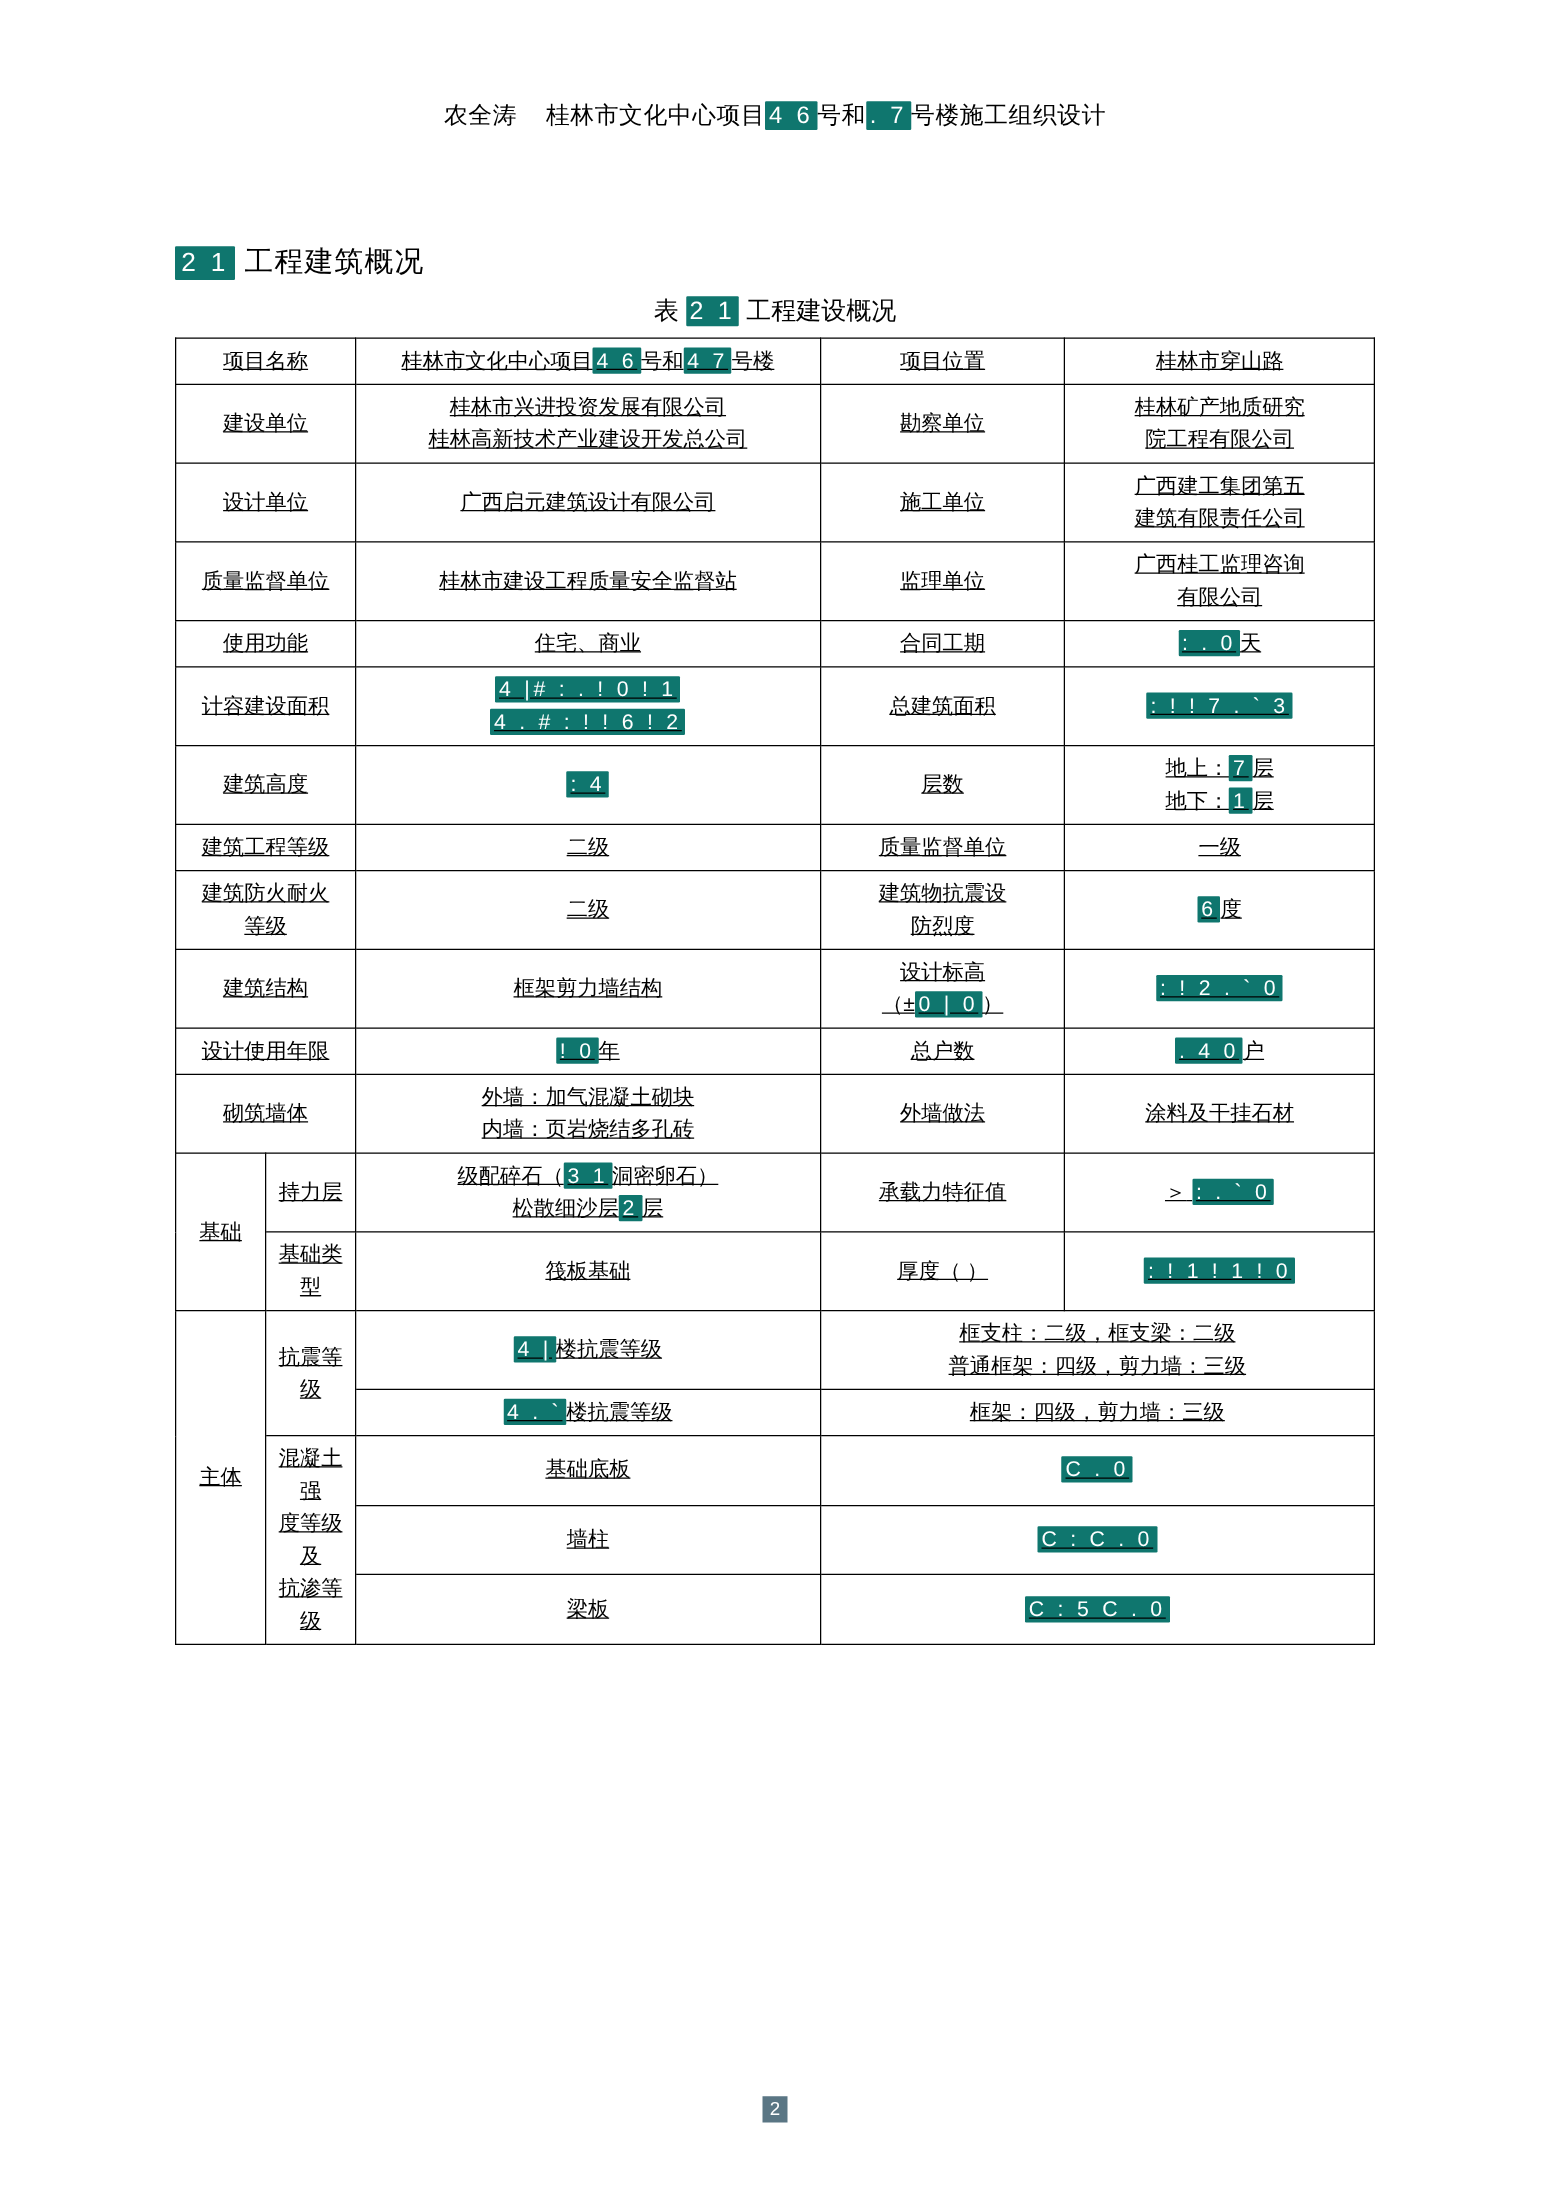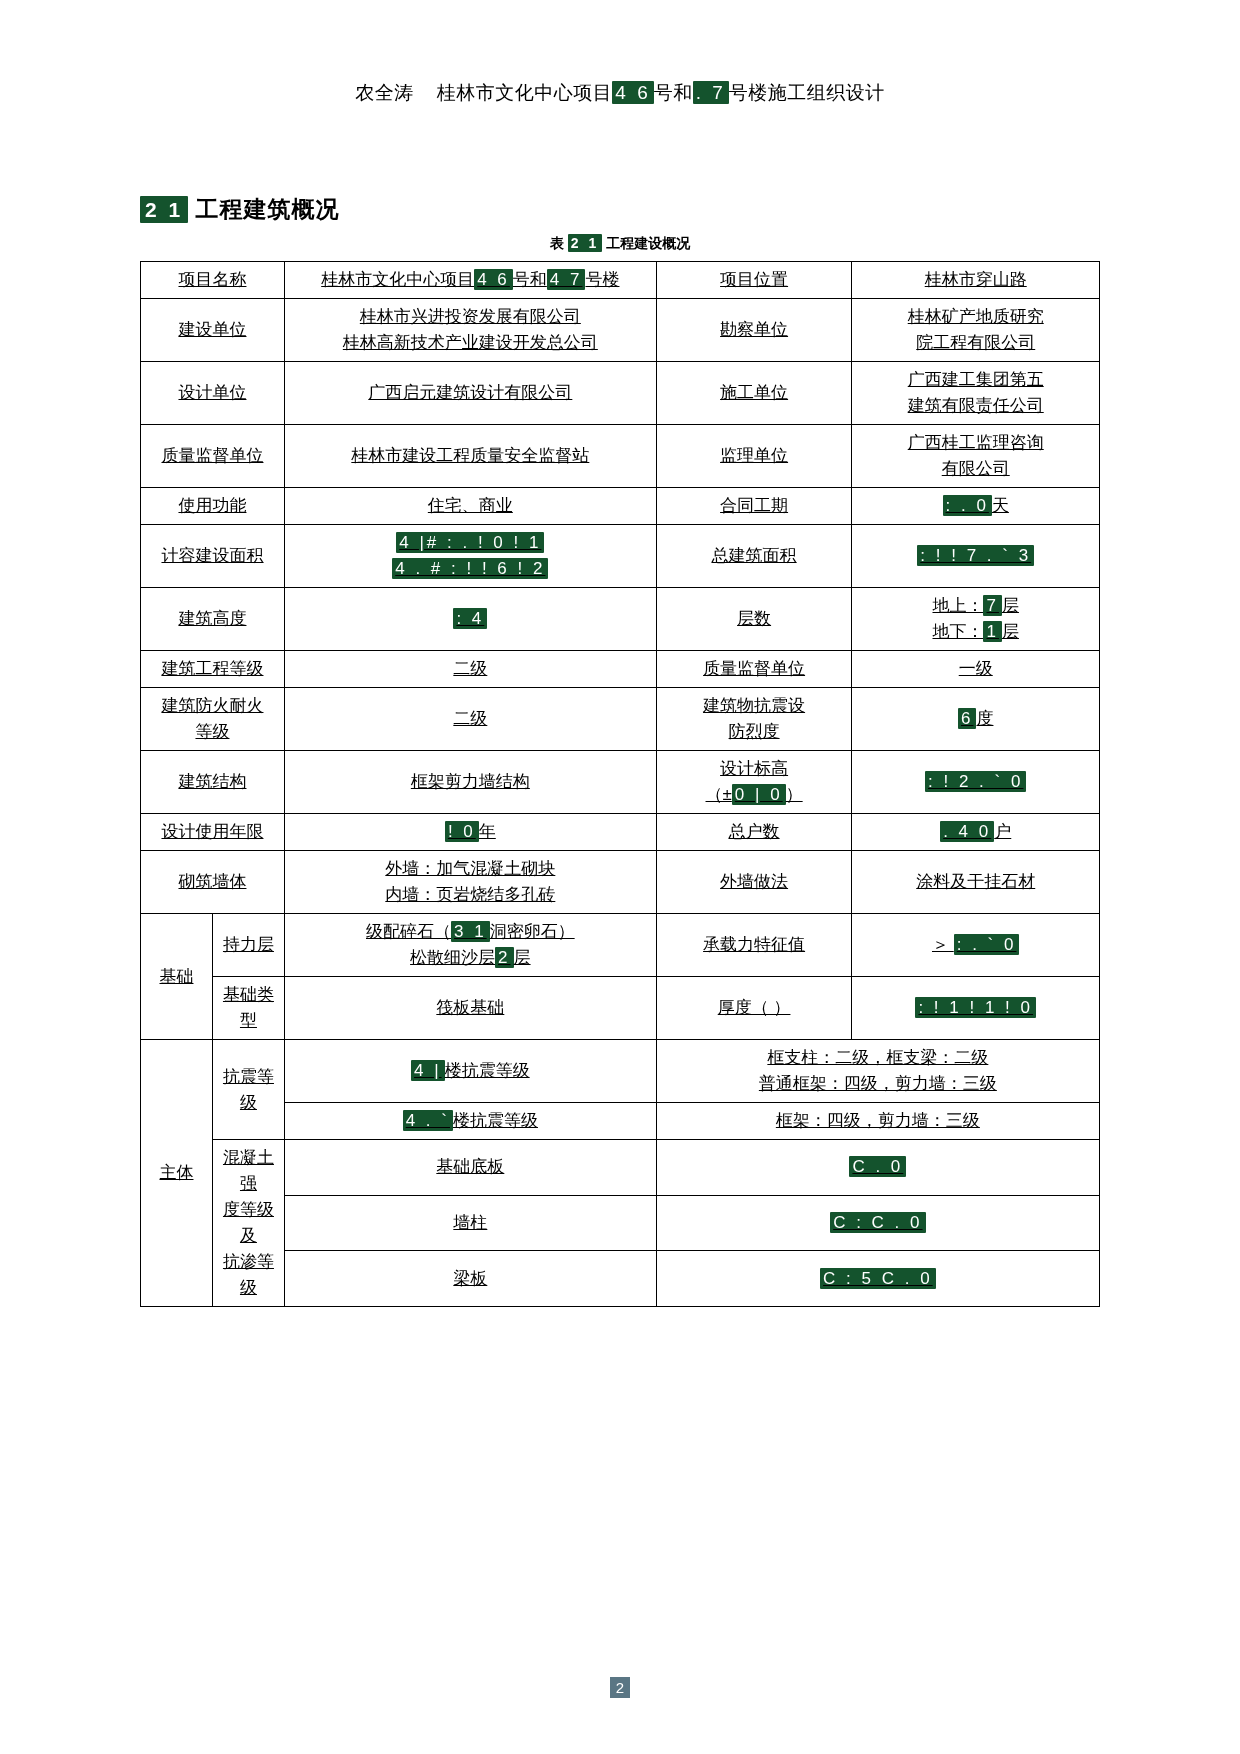--- a/index.html
+++ b/index.html
@@ -24,21 +24,21 @@
   
   .doc-header {
     text-align: center;
     font-size: 19px;
     line-height: 30px;
     letter-spacing: 0.5px;
     margin-top: 8px;
     white-space: nowrap;
   }
   .hl {
-    background: #14532d;
+    background: #0f766e;
     color: #ffffff;
     padding: 1px 3px;
     letter-spacing: 3px;
     border-radius: 1px;
   }
   
   .chapter-title {
     text-align: center;
     font-size: 30px;
     font-weight: bold;
@@ -47,41 +47,41 @@
   }
   .chapter-title .hl {
     font-size: 28px;
     padding: 2px 6px;
   }
   
   .section-heading {
     margin-top: 86px;
     margin-left: 0px;
     font-size: 23px;
-    font-weight: bold;
+    font-weight: normal;
     letter-spacing: 1px;
   }
   .section-heading .hl {
     padding: 2px 5px;
     font-size: 21px;
   }
   
   .body-para {
     margin-top: 32px;
     font-size: 20px;
     font-weight: bold;
     text-align: center;
     letter-spacing: 0.5px;
     white-space: nowrap;
   }
   .table-caption {
     margin-top: 10px;
     text-align: center;
-    font-size: 14px;
-    font-weight: bold;
+    font-size: 20px;
+    font-weight: normal;
   }
   
   table.main {
     border-collapse: collapse;
     width: 960px;
     margin: 8px auto 0 auto;
     table-layout: fixed;
     text-decoration: underline;
   }
   table.main td {

